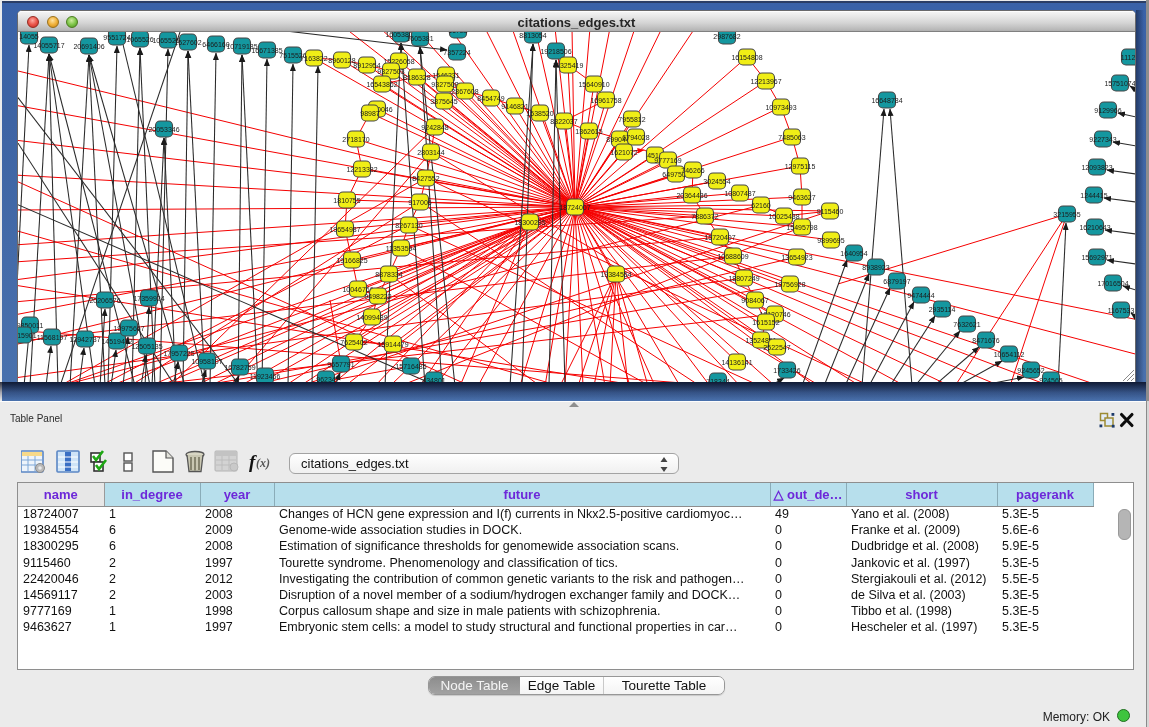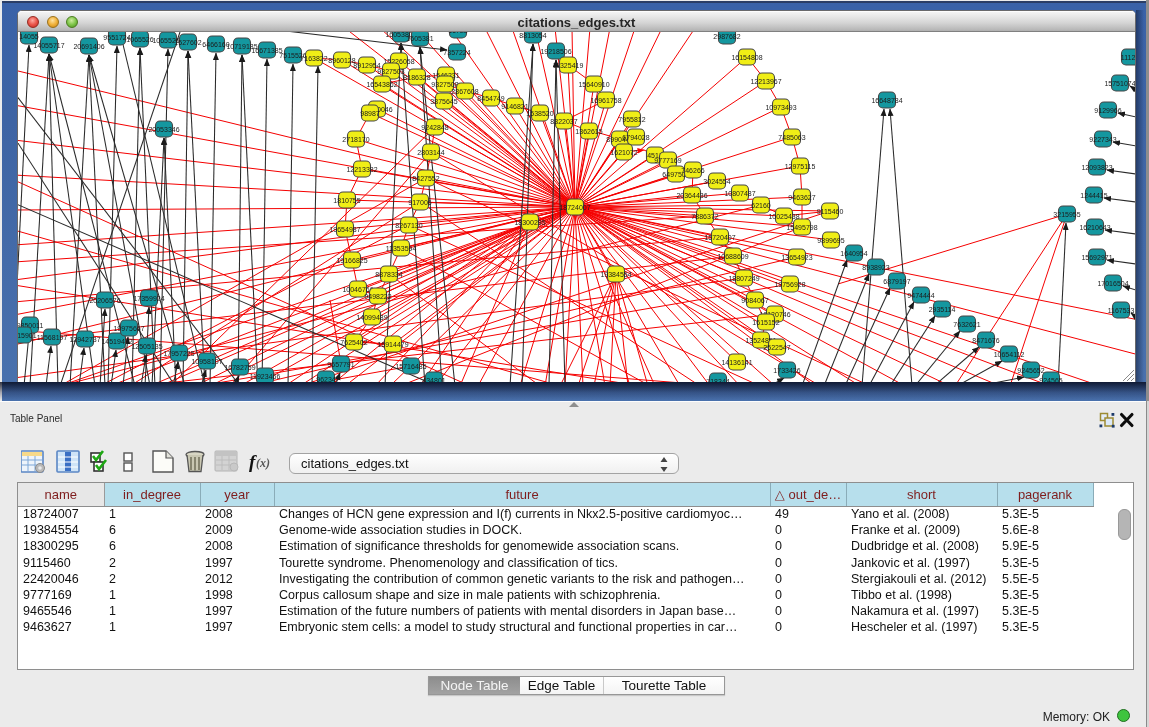--- a/index.html
+++ b/index.html
@@ -14,25 +14,25 @@
 #winshr{position:absolute;left:1134px;top:7px;width:8px;height:372px;background:linear-gradient(to right,rgba(0,2,18,.42),rgba(10,20,60,0))}
 #panel{position:absolute;left:0;top:401px;width:1146px;height:326px;background:#ebebeb;border-top:1px solid #fdfdfd}
 #panelr{position:absolute;left:1146px;top:401px;width:3px;height:326px;background:#d6d6d6;border-left:1px solid #8a8a8a}
 #ptitle{position:absolute;left:10px;top:11px;font-size:10px;color:#2b2b2b}
 #pico{position:absolute;right:10px;top:10px}
 #toolbar{position:absolute;left:21px;top:48px;height:24px}
 #combo{position:absolute;left:289px;top:51px;width:390px;height:21px;border:1px solid #a3a3a3;border-radius:6px;background:linear-gradient(#ffffff,#f0f0f0);font-size:13px;color:#111;line-height:20px;padding-left:11px}
 #combo .arr{position:absolute;right:9px;top:0;width:10px;height:21px}
 #tbl{position:absolute;left:17px;top:80px;width:1117px;height:188px;border:1px solid #8e8e8e;background:#fff}
 #tbl table{border-collapse:collapse;width:1074px;table-layout:fixed;font-size:12.5px;color:#111}
-#tbl th{background:#b7dfec;border-right:1px solid #8aacb8;border-bottom:1px solid #8e8e8e;font-weight:normal;font-size:13px;height:23px;padding:0;color:#7f1d1d}
+#tbl th{background:#b7dfec;border-right:1px solid #8aacb8;border-bottom:1px solid #8e8e8e;font-weight:bold;font-size:13px;height:23px;padding:0;color:#6d28d9}
 #tbl th.n{background:#e7e7e7;border-right:1px solid #9a9a9a}
 #tbl td{height:16.2px;padding:0 0 0 5px;white-space:nowrap;overflow:hidden}
 #sb{position:absolute;right:2px;top:26px;width:13px;height:31px;background:#b5b5b5;border:1px solid #999;border-radius:6px}
-#tabs{position:absolute;left:428px;top:274px;height:19px;display:flex;border:1px solid #979797;border-radius:0;overflow:hidden;font-size:13.5px;box-shadow:0 1px 1px rgba(0,0,0,.15)}
+#tabs{position:absolute;left:428px;top:274px;height:19px;display:flex;border:1px solid #979797;border-radius:7px;overflow:hidden;font-size:13.5px;box-shadow:0 1px 1px rgba(0,0,0,.15)}
 #tabs div{display:flex;align-items:center;justify-content:center;height:100%}
 #tabs .on{width:91px;background:linear-gradient(#8d8d8d,#a2a2a2);color:#f4f4f4}
 #tabs .off{background:linear-gradient(#ffffff,#f4f4f4);color:#111}
 #mem{position:absolute;right:36px;top:308px;font-size:12px;color:#222}
 #dot{position:absolute;right:16px;top:307px;width:13px;height:13px;border-radius:50%;background:#3ec43e;border:1.5px solid #1e6e1e}
 </style></head><body>
 <div id="desk">
  <div id="winshr"></div>
  <div id="win">
   <div id="tbar">
@@ -744,21 +744,21 @@
             <td class="c5">Yano et al. (2008)</td>
             <td class="c6">5.3E-5</td>
           </tr>
           <tr>
             <td class="c0">19384554</td>
             <td class="c1">6</td>
             <td class="c2">2009</td>
             <td class="c3">Genome-wide association studies in DOCK.</td>
             <td class="c4">0</td>
             <td class="c5">Franke et al. (2009)</td>
-            <td class="c6">5.6E-8</td>
+            <td class="c6">5.6E-6</td>
           </tr>
           <tr>
             <td class="c0">18300295</td>
             <td class="c1">6</td>
             <td class="c2">2008</td>
             <td class="c3">Estimation of significance thresholds for genomewide association scans.</td>
             <td class="c4">0</td>
             <td class="c5">Dudbridge et al. (2008)</td>
             <td class="c6">5.9E-5</td>
           </tr>
@@ -774,35 +774,35 @@
           <tr>
             <td class="c0">22420046</td>
             <td class="c1">2</td>
             <td class="c2">2012</td>
             <td class="c3">Investigating the contribution of common genetic variants to the risk and pathogen…</td>
             <td class="c4">0</td>
             <td class="c5">Stergiakouli et al. (2012)</td>
             <td class="c6">5.5E-5</td>
           </tr>
           <tr>
+            <td class="c0">14569117</td>
+            <td class="c1">2</td>
+            <td class="c2">2003</td>
+            <td class="c3">Disruption of a novel member of a sodium/hydrogen exchanger family and DOCK…</td>
+            <td class="c4">0</td>
+            <td class="c5">de Silva et al. (2003)</td>
+            <td class="c6">5.3E-5</td>
+          </tr>
+          <tr>
             <td class="c0">9777169</td>
             <td class="c1">1</td>
             <td class="c2">1998</td>
             <td class="c3">Corpus callosum shape and size in male patients with schizophrenia.</td>
             <td class="c4">0</td>
             <td class="c5">Tibbo et al. (1998)</td>
-            <td class="c6">5.3E-5</td>
-          </tr>
-          <tr>
-            <td class="c0">9465546</td>
-            <td class="c1">1</td>
-            <td class="c2">1997</td>
-            <td class="c3">Estimation of the future numbers of patients with mental disorders in Japan base…</td>
-            <td class="c4">0</td>
-            <td class="c5">Nakamura et al. (1997)</td>
             <td class="c6">5.3E-5</td>
           </tr>
           <tr>
             <td class="c0">9463627</td>
             <td class="c1">1</td>
             <td class="c2">1997</td>
             <td class="c3">Embryonic stem cells: a model to study structural and functional properties in car…</td>
             <td class="c4">0</td>
             <td class="c5">Hescheler et al. (1997)</td>
             <td class="c6">5.3E-5</td>

